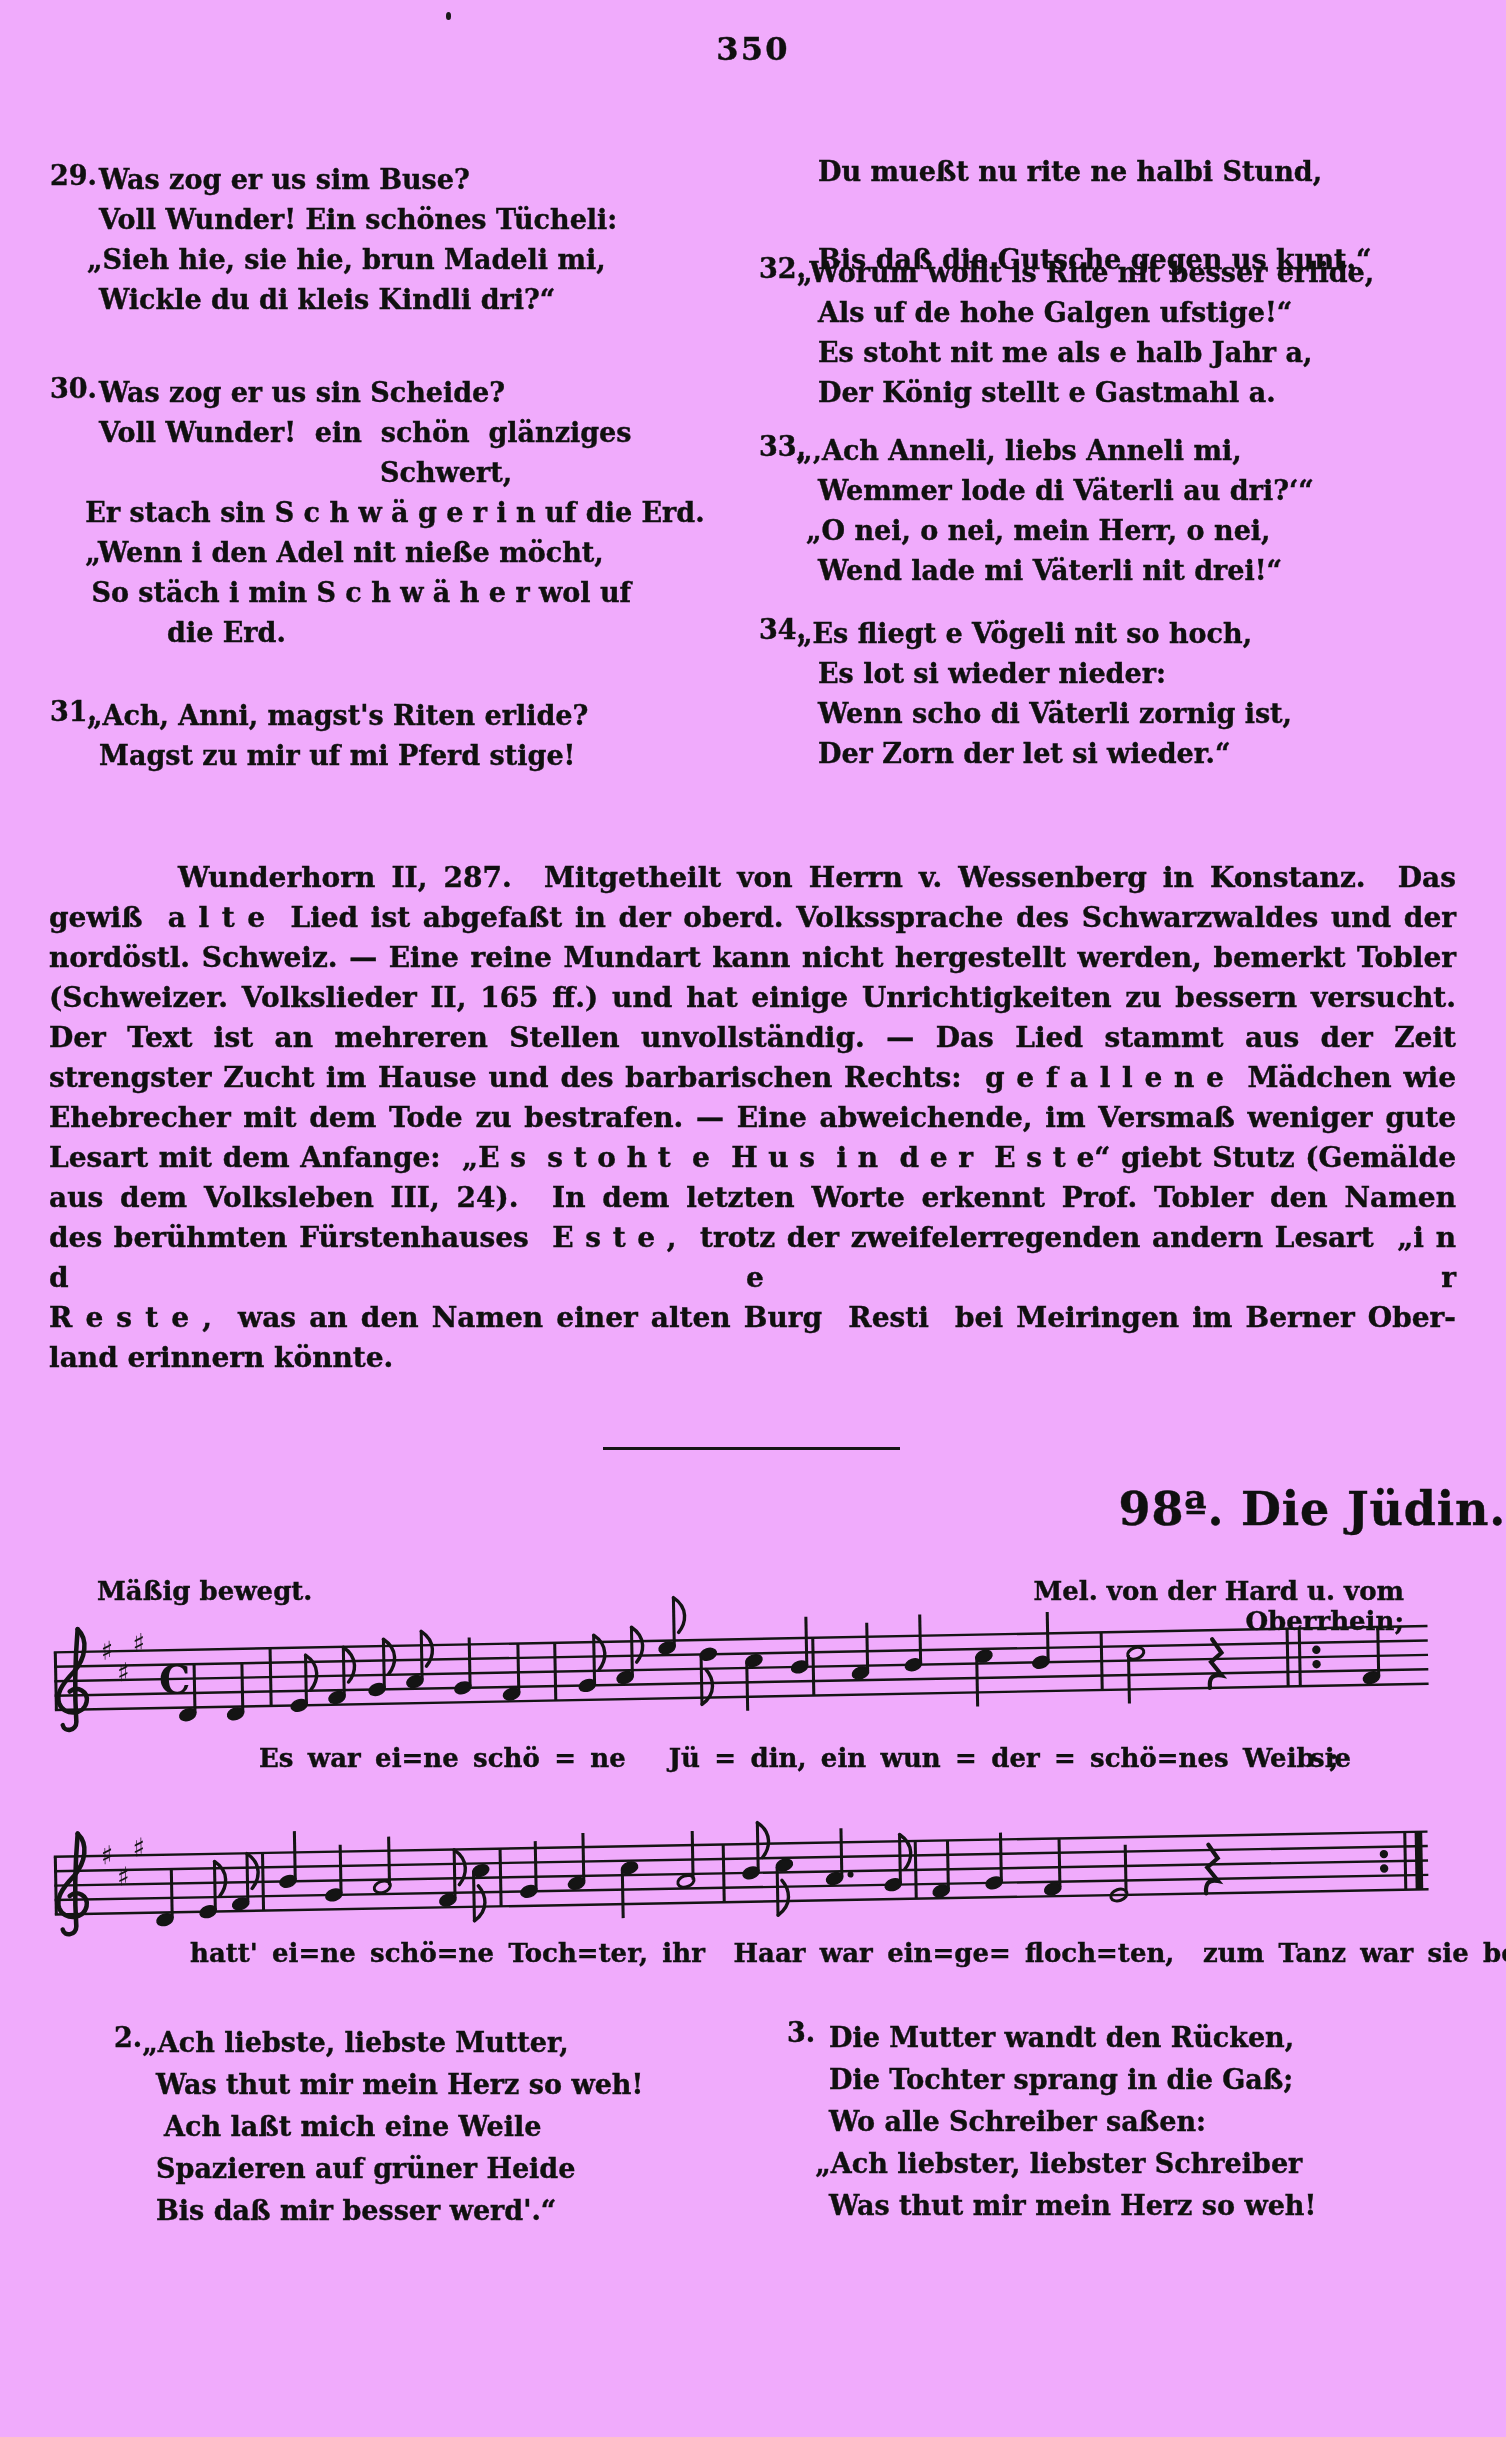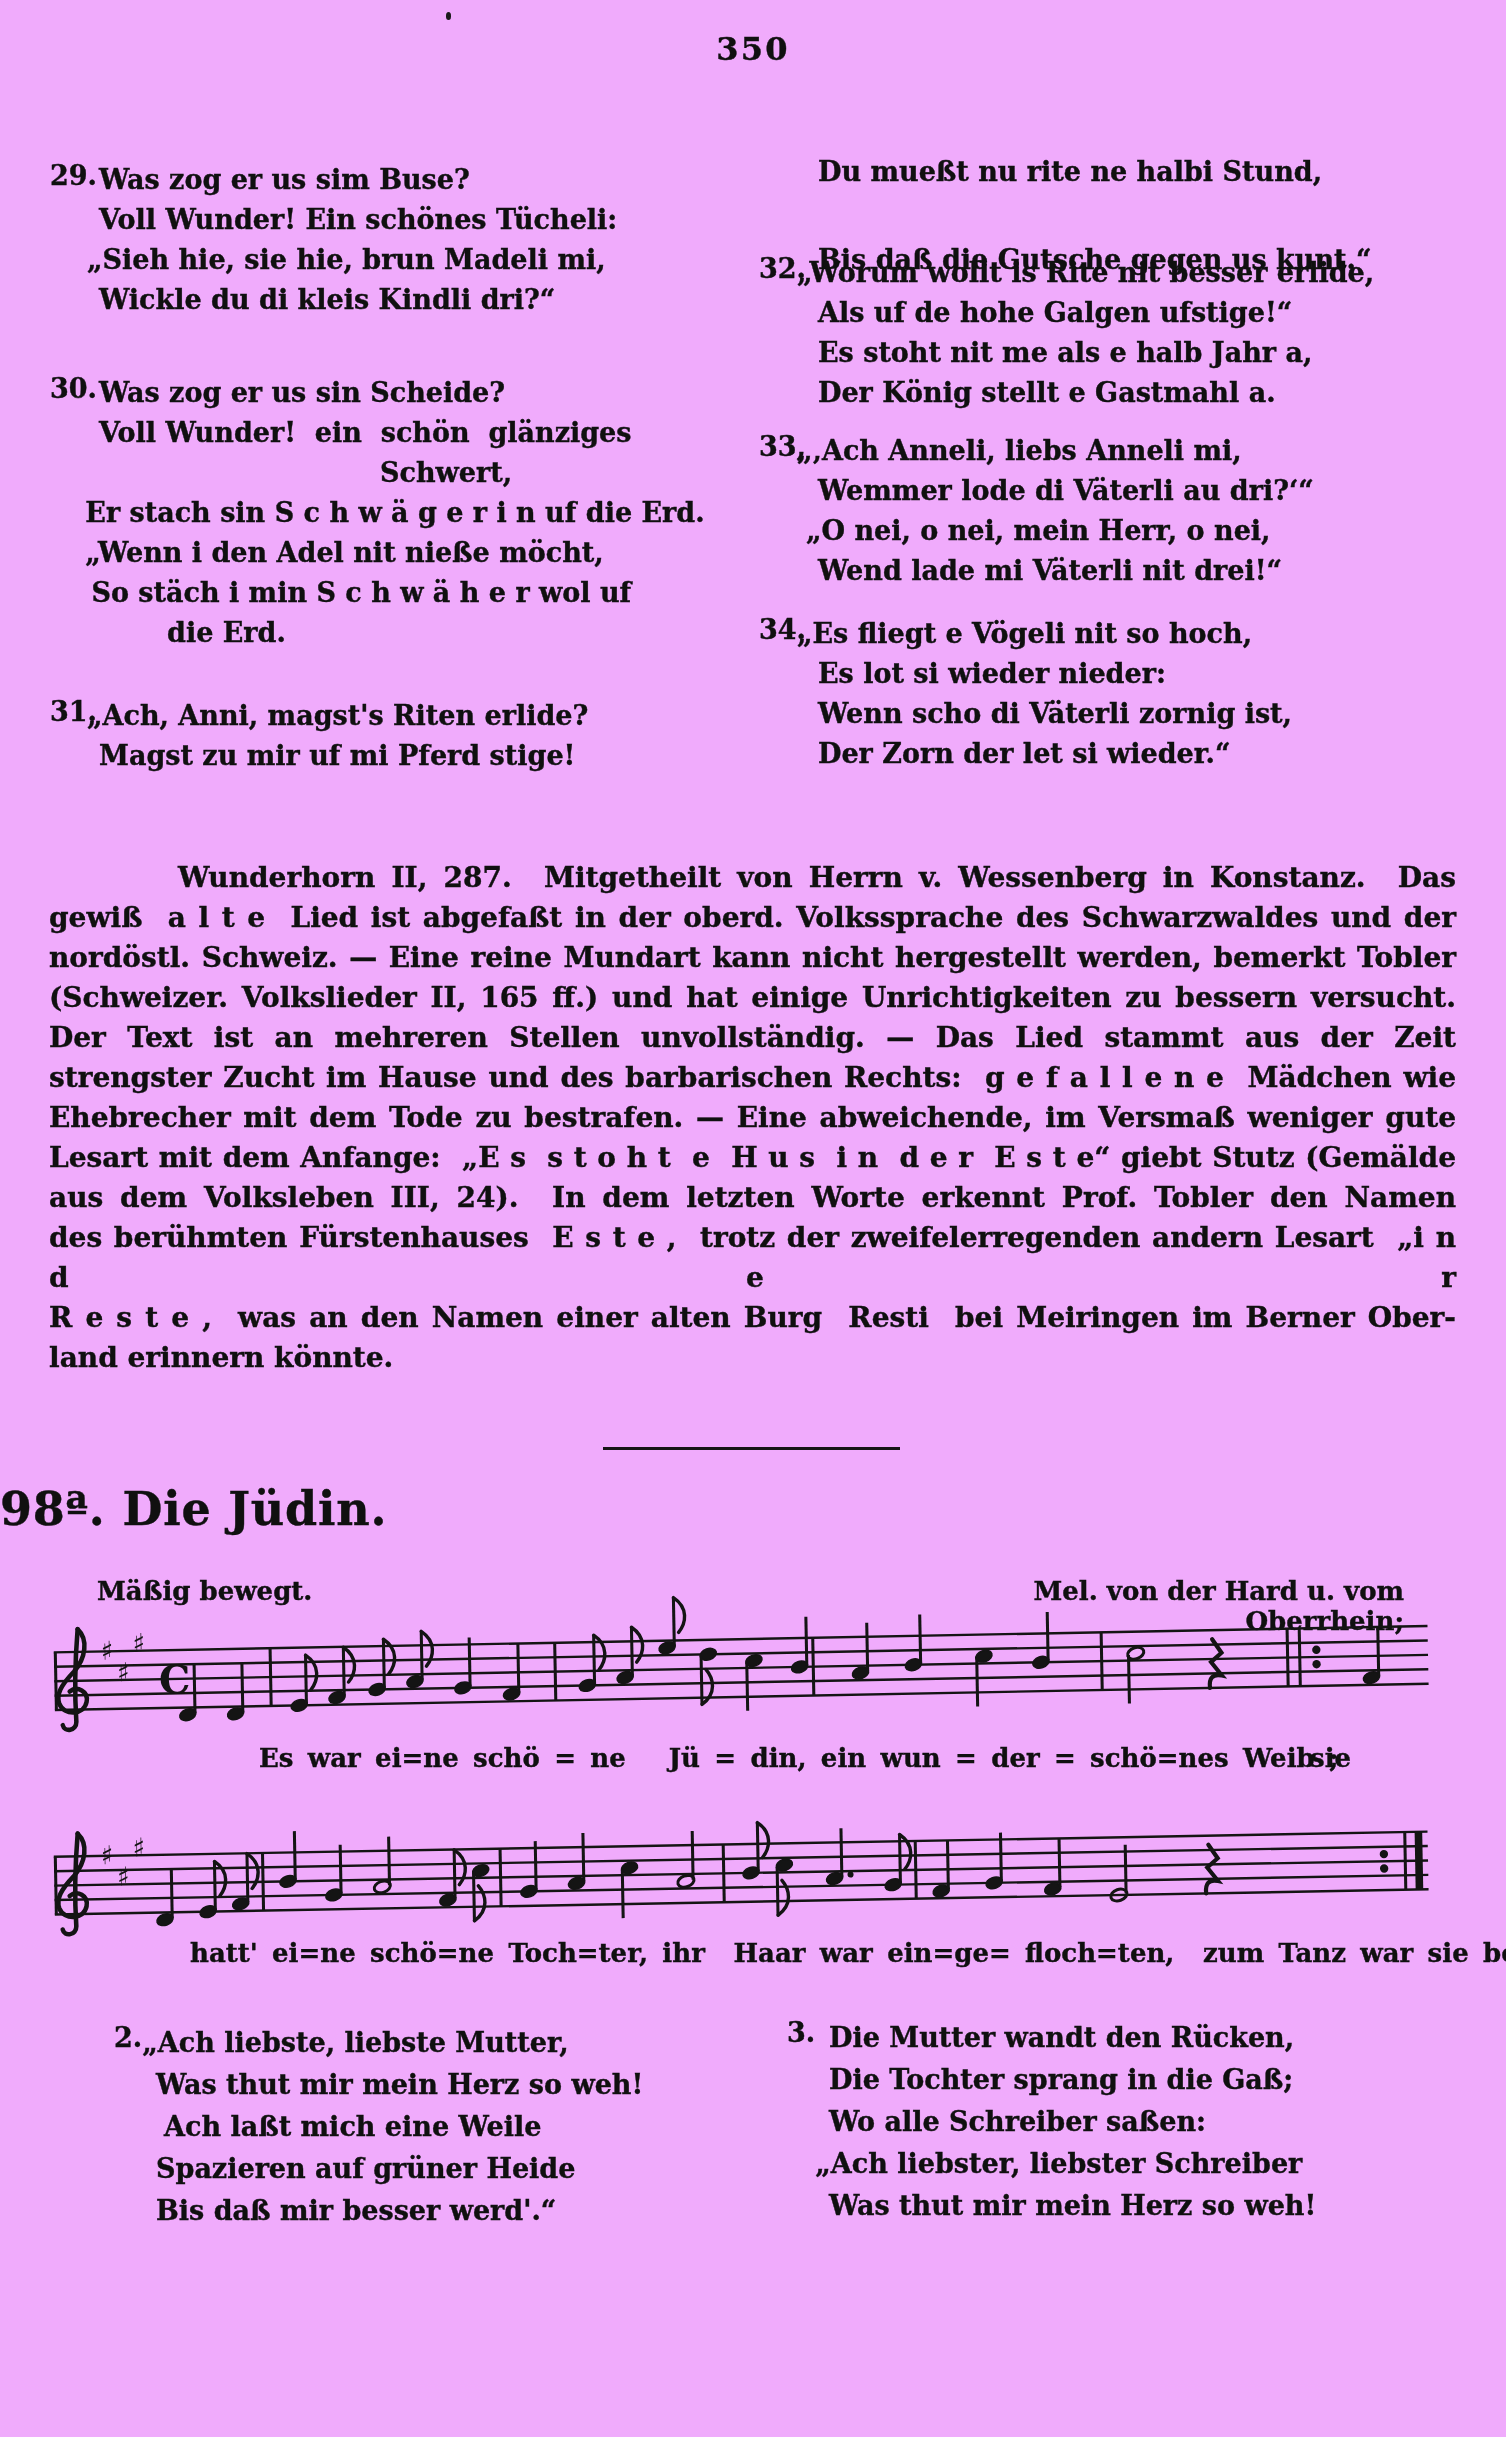--- a/index.html
+++ b/index.html
@@ -10,21 +10,21 @@
   }
   .abs{position:absolute;}
   .pgnum{font-size:32px;letter-spacing:2.3px;left:0;right:0;top:30px;text-align:center;}
   .topdot{width:5.3px;height:7.6px;background:#1a1a1a;border-radius:50%;left:446px;top:12px;}
   .stanza{position:absolute;}
   .vline{font-size:27px;line-height:40px;white-space:pre;}
   .stnum{position:absolute;top:0;font-size:27px;white-space:pre;}
   .comwrap{left:49px;top:858px;width:1407px;}
   .comline{font-size:28px;line-height:40px;white-space:pre-wrap;}
   .rule{left:603px;top:1447px;width:297px;height:3px;background:#161616;}
-  .title{left:0;right:0;top:1482px;text-align:left;font-size:46px;letter-spacing:0.8px;}
+  .title{left:0;right:0;top:1482px;text-align:right;font-size:46px;letter-spacing:0.8px;}
   .tempo{left:97px;top:1576px;font-size:26px;}
   .mel{left:894px;top:1576px;width:510px;text-align:right;font-size:26px;}
   .staffblk{left:30px;width:1430px;height:167px;}
   .staff1{top:1586px;transform:rotate(-1.1deg);transform-origin:50% 50%;}
   .staff2{top:1791px;transform:rotate(-1.05deg);transform-origin:50% 50%;}
   .lyric{font-size:26px;white-space:pre;word-spacing:5.3px;}
   .lyr1{left:259px;top:1743px;}
   .lyr1tail{left:1310px;top:1743px;}
   .lyr2{left:190px;top:1938px;}
   .bverse .vline{font-size:27px;line-height:42px;}

